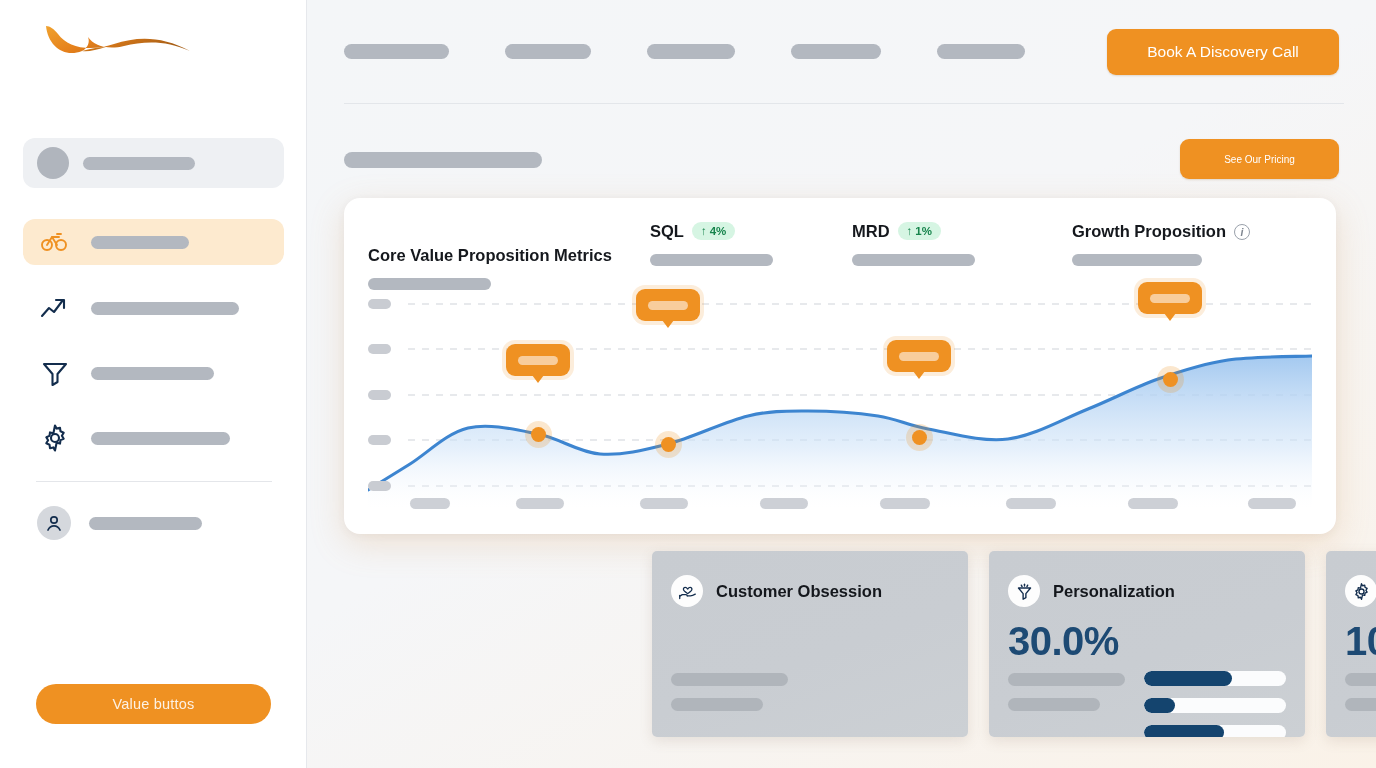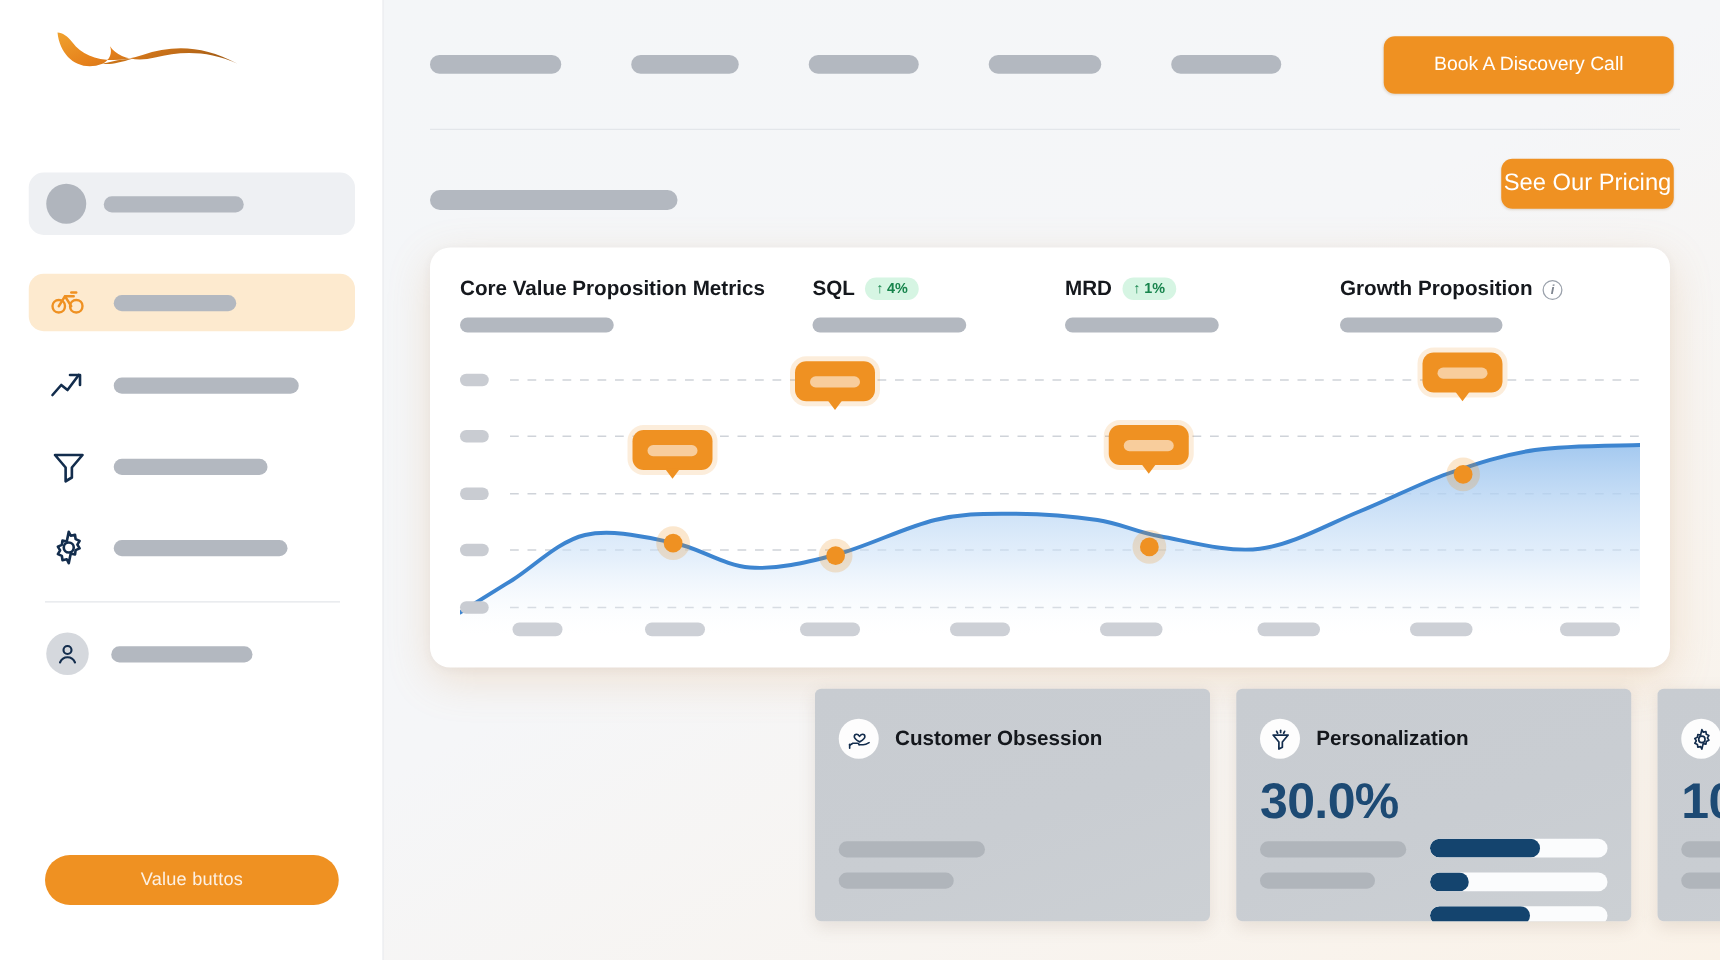--- a/index.html
+++ b/index.html
@@ -72,21 +72,21 @@
   .nav-links { position: absolute; left: 37px; top: 44px; display: flex; gap: 56px; }
   .nav-link-sk { height: 15px; border-radius: 999px; background: #b3b8c0; }
 
   .btn-primary {
     position: absolute; background: #ef9122; border: none; border-radius: 9px;
     color: #fff; font-family: "Liberation Sans", sans-serif; cursor: pointer;
     display: flex; align-items: center; justify-content: center;
     box-shadow: 0 1px 2px rgba(120,70,10,0.18);
   }
   #btn-discovery { right: 37px; top: 29px; width: 232px; height: 46px; font-size: 15.5px; }
-  #btn-pricing  { right: 37px; top: 127px; width: 138px; height: 40px; font-size: 19px; }
+  #btn-pricing  { right: 37px; top: 139px; width: 159px; height: 40px; font-size: 10px; }
 
   .hr-divider { position: absolute; left: 37px; top: 103px; width: 1000px; height: 1px; background: #e3e6ea; }
   .page-title-sk { position: absolute; left: 37px; top: 152px; width: 198px; height: 16px; border-radius: 999px; background: #b3b8c0; }
 
   
   #chart-card {
     position: absolute; left: 37px; top: 198px; width: 992px; height: 336px;
     background: #ffffff; border-radius: 16px;
     box-shadow: 0 10px 34px rgba(216,150,80,0.22), 0 2px 8px rgba(60,70,90,0.06);
   }
@@ -247,21 +247,21 @@
       <button id="btn-discovery" class="btn-primary">Book A Discovery Call</button>
       <div class="hr-divider"></div>
     </div>
 
     <div class="page-title-sk"></div>
     <button id="btn-pricing" class="btn-primary">See Our Pricing</button>
 
     <div id="chart-card">
       <div class="chart-head">
 
-        <div class="chart-col" style="left:0;">
+        <div class="chart-col" style="left:0;margin-top:24px;">
           <div class="title">
             <span>Core Value Proposition Metrics</span>
           </div>
           <div class="sub" style="width:123px;"></div>
         </div>
 
         <div class="chart-col" style="left:282px;text-align:right;">
           <div class="title">
             <span>SQL</span>
             <span class="badge">

